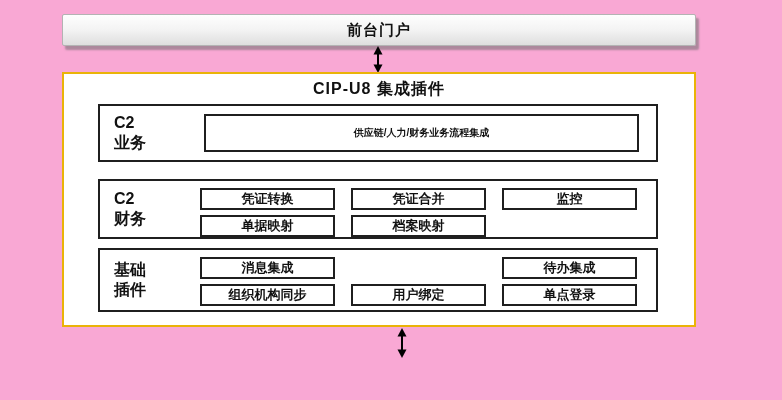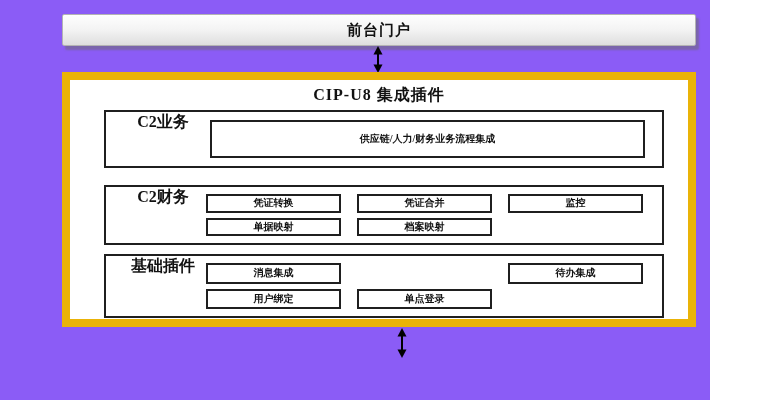--- a/index.html
+++ b/index.html
@@ -1,20 +1,20 @@
 <!DOCTYPE html>
 <html><head>
 <meta charset="utf-8">
 <style>
   html, body { margin: 0; padding: 0; background: #ffffff; }
   .stage {
     position: relative;
-    width: 710px;
+    width: 782px;
     height: 400px;
-    background: #8b5cf6;
+    background: #f9a8d4;
     font-family: "Liberation Sans", sans-serif;
     overflow: hidden;
     color: #111;
   }
 
   
   .bar {
     position: absolute;
     left: 62px;
     width: 634px;
@@ -40,23 +40,22 @@
   .arrow-bottom { left: 394px; top: 328px; }
 
   
   .main-box {
     position: absolute;
     left: 62px;
     top: 72px;
     width: 634px;
     height: 255px;
     box-sizing: border-box;
-    border: 8px solid #eab308;
+    border: 2px solid #eab308;
     background: #ffffff;
-    font-family: Liberation Serif, serif;
   }
   .main-title {
     position: absolute;
     top: 5px;
     left: 0;
     right: 0;
     text-align: center;
     font-size: 16px;
     font-weight: bold;
     letter-spacing: 1px;
@@ -74,21 +73,21 @@
   }
   .section-1 { top: 30px;  height: 58px; }
   .section-2 { top: 105px; height: 60px; }
   .section-3 { top: 174px; height: 64px; }
 
   .section-label {
     width: 100px;
     box-sizing: border-box;
     padding-left: 14px;
     display: flex;
-    flex-direction: row;
+    flex-direction: column;
     justify-content: center;
     font-size: 16px;
     font-weight: bold;
     line-height: 1.25;
   }
 
   .single-content {
     flex: 1;
     display: flex;
     box-sizing: border-box;
@@ -104,21 +103,21 @@
     padding: 7px 19px 7px 0;
   }
 
   .item-box {
     box-sizing: border-box;
     border: 2px solid #1f1f1f;
     background: #ffffff;
     display: flex;
     align-items: center;
     justify-content: center;
-    font-size: 10px;
+    font-size: 13px;
     font-weight: bold;
     white-space: nowrap;
   }
   .wide-box { flex: 1; font-size: 10px; }
   .empty-cell { border: none; }
 </style>
 </head>
 <body>
 
 <div class="stage">
@@ -162,20 +161,21 @@
 
     <div class="section section-3">
       <div class="section-label">
         <span>基础</span>
         <span>插件</span>
       </div>
       <div class="grid-content">
         <div class="item-box">消息集成</div>
         <div class="empty-cell"></div>
         <div class="item-box">待办集成</div>
+        <div class="item-box">组织机构同步</div>
         <div class="item-box">用户绑定</div>
         <div class="item-box">单点登录</div>
       </div>
     </div>
   </div>
 
   <svg class="arrow arrow-bottom" width="16" height="30" viewBox="0 0 16 30" aria-hidden="true">
     <path d="M8 0 L12.5 8.5 H3.5 Z" fill="#000"></path>
     <rect x="7" y="6.5" width="2" height="17" fill="#000"></rect>
     <path d="M8 30 L12.5 21.5 H3.5 Z" fill="#000"></path>

